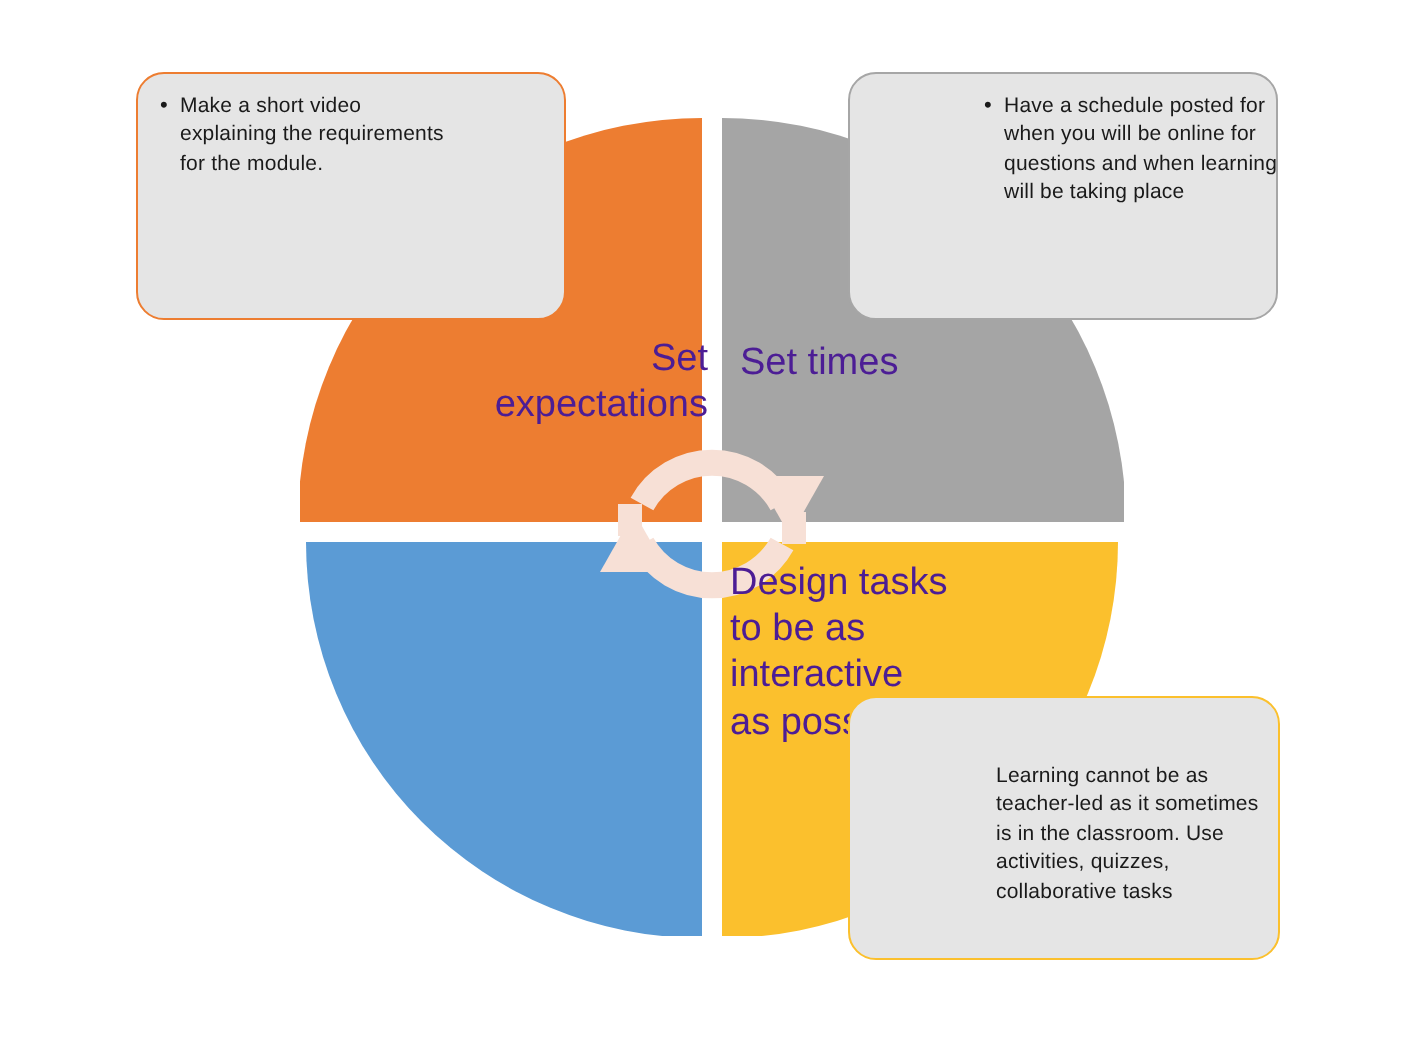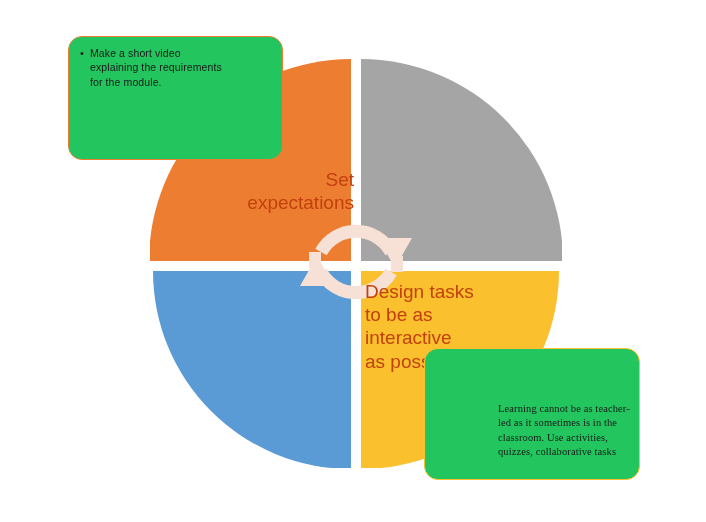--- a/index.html
+++ b/index.html
@@ -21,21 +21,21 @@
     position: absolute;
     left: 0; top: 0;
     width: 706px;
     height: 522px;
   }
 
   
   .callout {
     position: absolute;
     box-sizing: border-box;
-    background: #22c55e;
+    background: #e5e5e5;
     border: 1.5px solid #999;
     border-radius: 14px;
     padding: 9px 10px 9px 10px;
   }
   .callout .body {
     font-size: 10.5px;
     line-height: 1.38;
     color: #1a1a1a;
     letter-spacing: 0.01em;
   }
@@ -73,35 +73,35 @@
   }
   #callout-br {
     left: 424px; top: 348px; width: 216px; height: 132px;
     border-color: #FBC02D;
   }
 
   
   #callout-tl .body { width: 150px; }
   #callout-tr .body { width: 152px; margin-left: 56px; }
   #callout-bl .body { width: 165px; margin-top: 26px; }
-  #callout-br .body { width: 152px; margin-left: 52px; margin-top: 44px; font-family: Liberation Serif, serif; }
+  #callout-br .body { width: 152px; margin-left: 52px; margin-top: 23px; }
 
   
   #wheel {
     position: absolute;
     left: 150px;
     top: 56px;
     width: 412px;
     height: 412px;
   }
   #wheel svg { display: block; }
 
   .quad-label {
     position: absolute;
-    color: #c2410c;
+    color: #4c1d95;
     font-size: 19px;
     line-height: 1.22;
     font-weight: 400;
     text-align: center;
     white-space: pre-line;
     pointer-events: none;
   }
   #label-set-expectations {
     left: 178px; top: 168px; width: 176px;
     text-align: right;
@@ -148,35 +148,43 @@
                  A 40 40 0 0 1 171 216" fill="none" stroke="#F7E0D6" stroke-width="13" stroke-linecap="butt"></path>
         <path d="M 241 216 L 241 200 L 253 200 L 253 216 Z" fill="#F7E0D6"></path>
         <path d="M 184 230 L 150 230 L 167 200 Z" fill="#F7E0D6"></path>
       </g>
     </svg>
   </div>
 
   <div class="quad-label" id="label-set-expectations">Set
 expectations</div>
 
+  <div class="quad-label" id="label-set-times">Set times</div>
 
 
   <div class="quad-label" id="label-design-tasks">Design tasks
 to be as
 interactive
 as possible</div>
 
   <div class="callout" id="callout-tl">
     <div class="body">
       <ul>
         <li>Make a short video explaining the requirements for the module.</li>
       </ul>
     </div>
   </div>
 
+  <div class="callout" id="callout-tr">
+    <div class="body">
+      <ul>
+        <li>Have a schedule posted for when you will be online for questions and when learning will be taking place</li>
+      </ul>
+    </div>
+  </div>
 
 
   <div class="callout" id="callout-br">
     <div class="body">
       <ul>
         <li class="nobullet">Learning cannot be as teacher-led as it sometimes is in the classroom. Use activities, quizzes, collaborative tasks</li>
       </ul>
     </div>
   </div>
 

